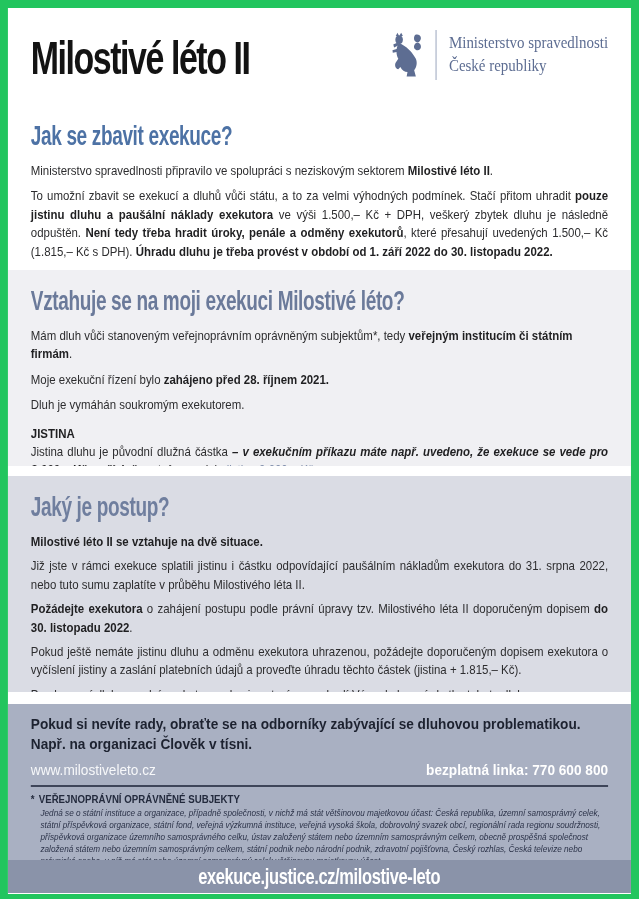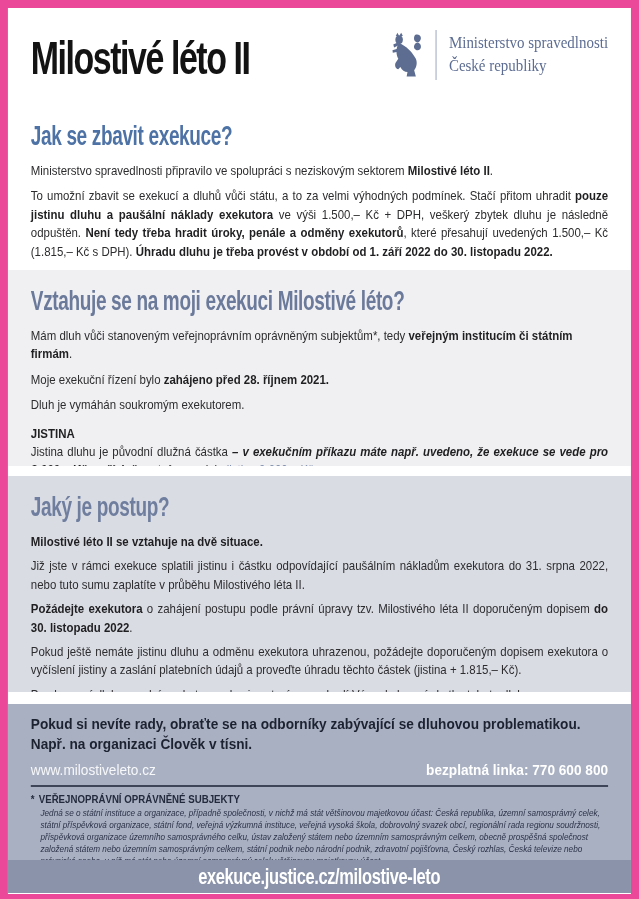--- a/index.html
+++ b/index.html
@@ -1,17 +1,17 @@
 <!DOCTYPE html>
 <html lang="cs"><head>
 <meta charset="utf-8">
 <style>
   html,body{margin:0;padding:0;}
   body{width:639px;height:899px;overflow:hidden;font-family:"Liberation Sans","DejaVu Sans",sans-serif;}
-  .frame{position:relative;width:639px;height:899px;background:#ec4899;overflow:hidden;}
+  .frame{position:relative;width:639px;height:899px;background:#22c55e;overflow:hidden;}
   .scaler{position:absolute;top:0;left:0;width:726px;height:899px;transform:scaleX(0.88);transform-origin:top left;
           box-sizing:border-box;padding:8px 9px 5px 9px;}
   .page{background:#ffffff;width:100%;height:100%;box-sizing:border-box;display:flex;flex-direction:column;overflow:hidden;}
 
   
   header{box-sizing:border-box;height:100px;padding:20px 26px 0 26px;display:flex;justify-content:space-between;align-items:flex-start;}
   h1{margin:6px 0 0 0;font-size:47px;line-height:1;color:#131313;font-weight:bold;letter-spacing:-2px;}
   .cond1{display:inline-block;transform:scaleX(0.82);transform-origin:left;white-space:nowrap;}
   .logo{display:flex;align-items:center;margin-top:2px;}
   .logo svg{flex:none;}

